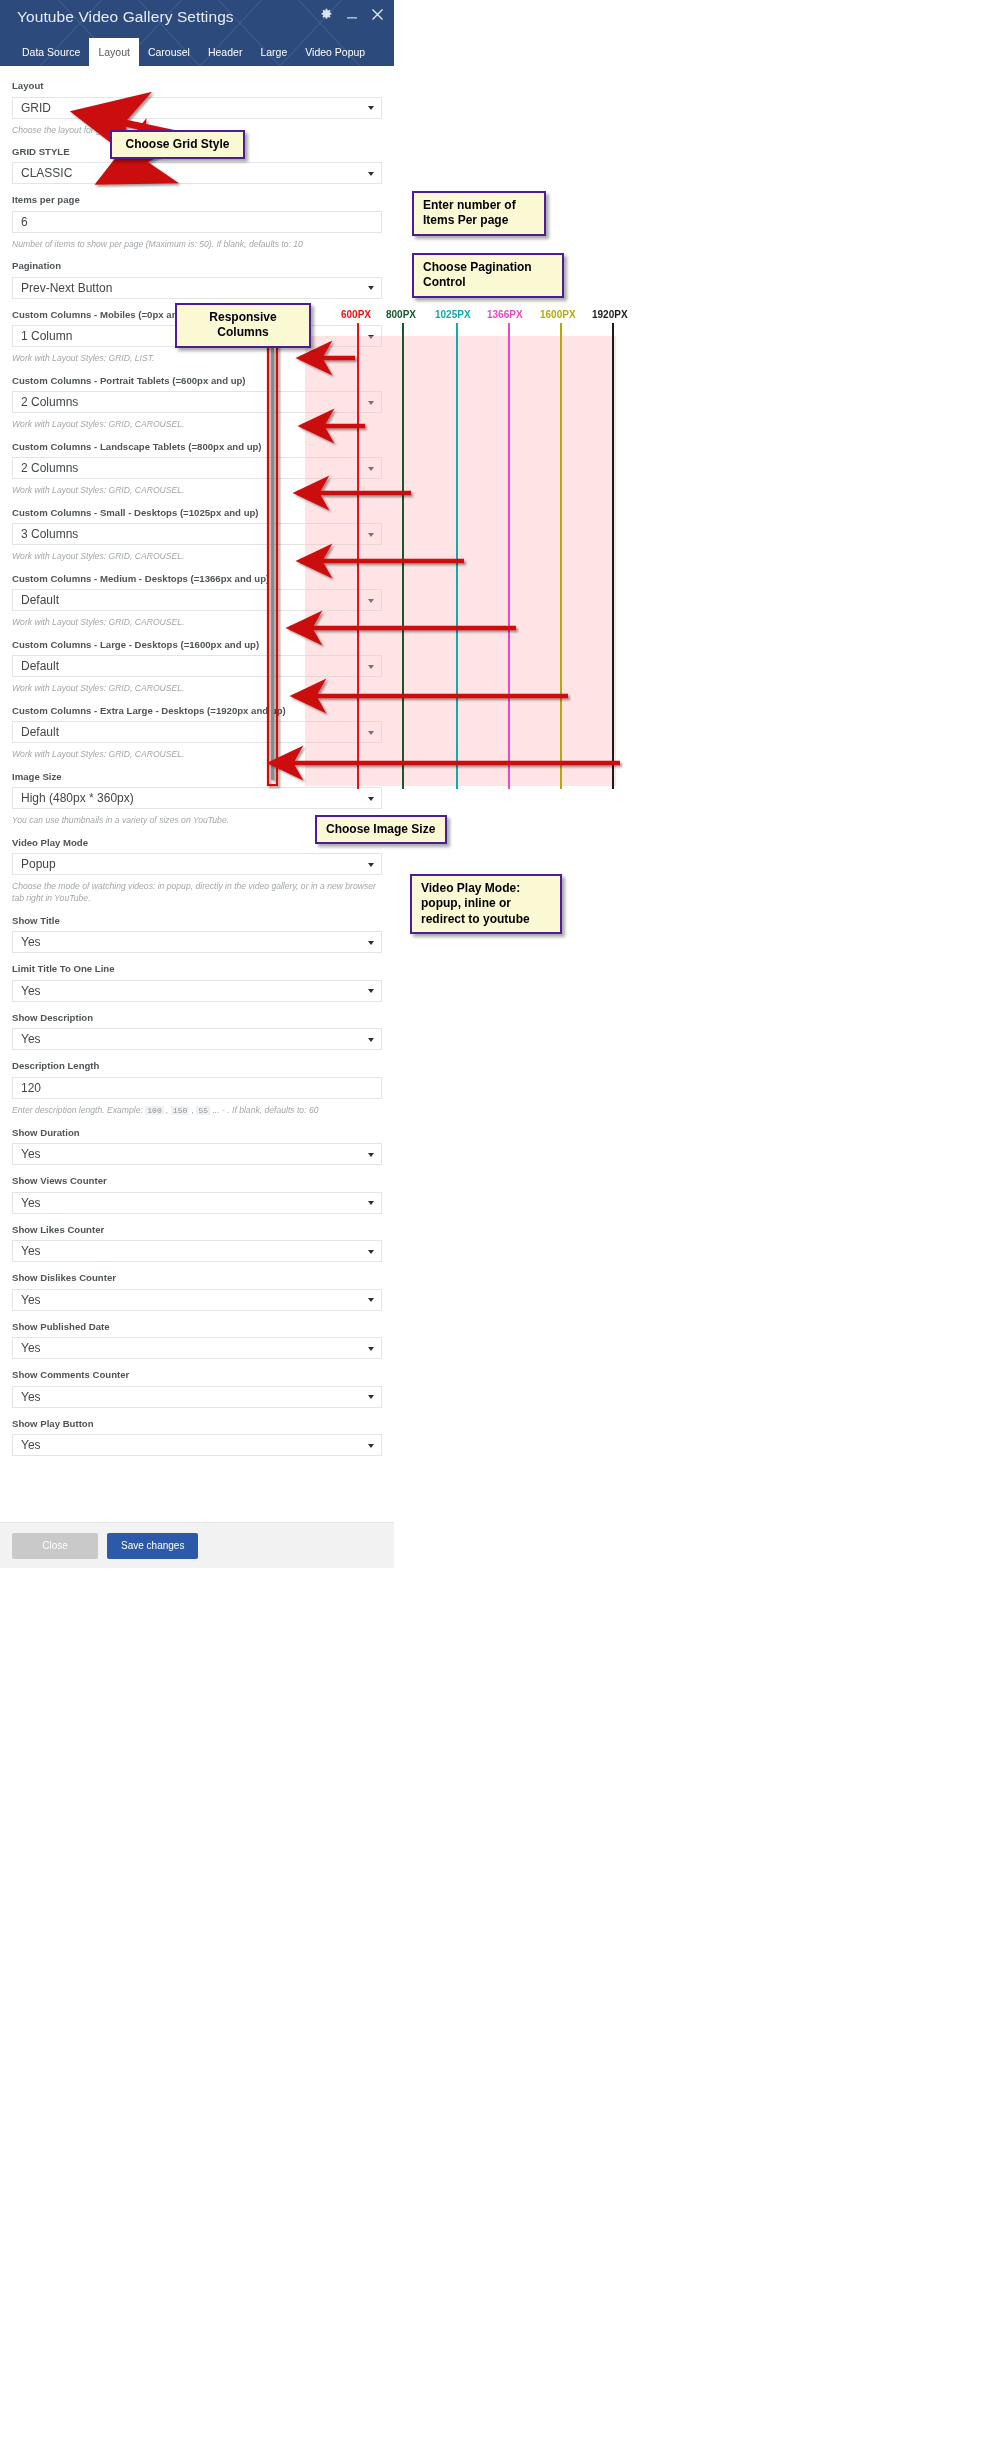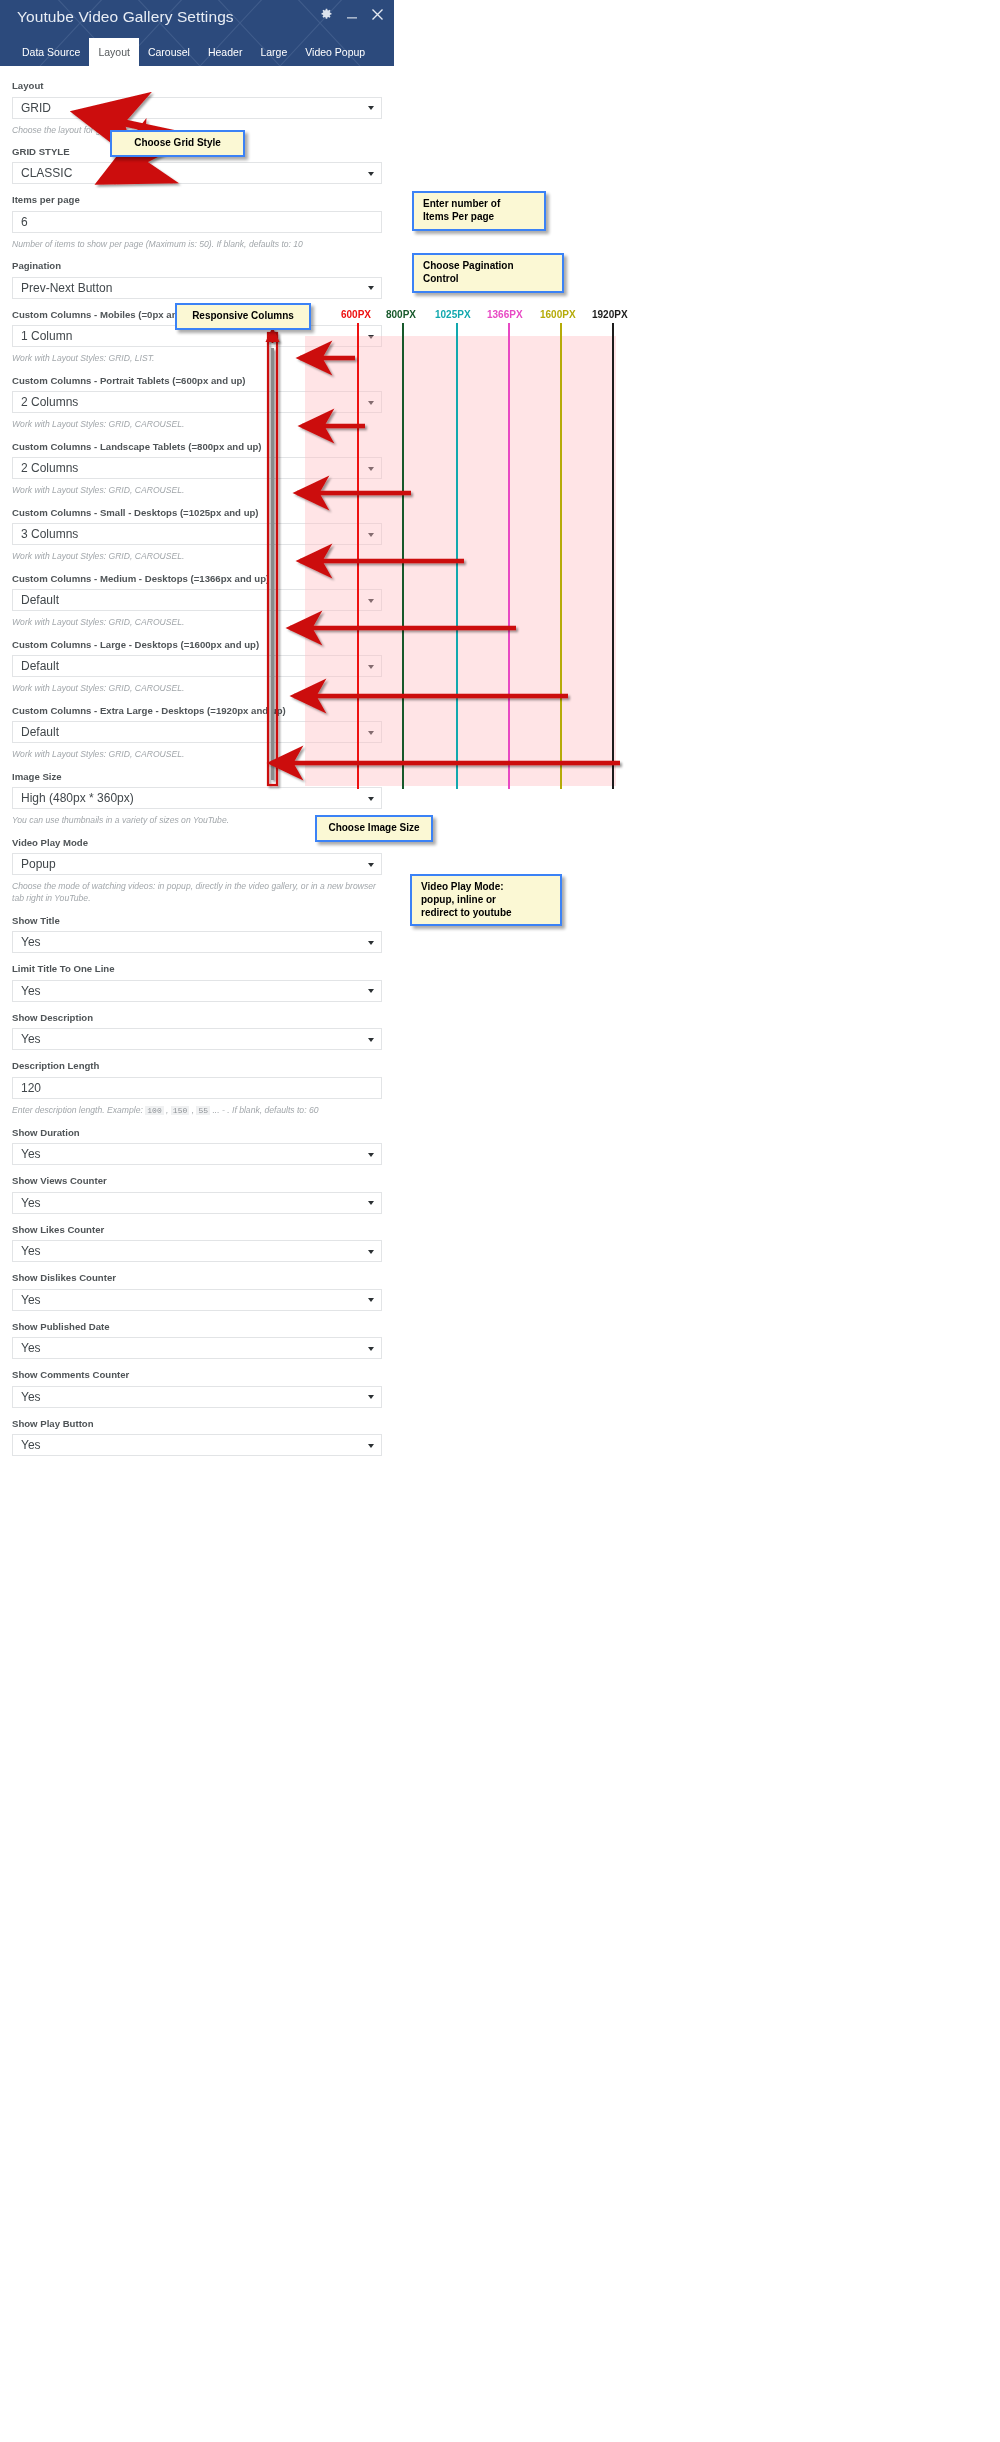--- a/index.html
+++ b/index.html
@@ -120,25 +120,25 @@
   .btn-close { background:#c9c9c9; color:#ffffff; min-width:86px; }
   .btn-save  { background:#2c5aa8; color:#ffffff; min-width:86px; }
 
   
   #anno { position:absolute; inset:0; pointer-events:none; }
   #anno svg { position:absolute; left:0; top:0; }
 
   .callout {
     position:absolute;
     background:#fbf8d4;
-    border:2px solid #3b82f6;
+    border:2px solid #4c1d95;
     box-shadow:3px 3px 3px rgba(0,0,0,.33);
     color:#000;
     font-weight:bold;
-    font-size:10px;
+    font-size:12px;
     line-height:1.28;
     padding:5px 9px;
     white-space:pre-line;
   }
 
   .bplabel {
     position:absolute;
     font-size:10px; font-weight:bold;
     white-space:nowrap;
   }
@@ -367,20 +367,24 @@
       </div>
       <div class="field">
         <div class="flabel">Show Play Button</div>
         <div class="control sel">
           <span>Yes</span>
         </div>
         <div class="hint" style="margin: 0px 0px 10px; height: 0px;"></div>
       </div>
     </div>
 
+  <div class="footer">
+    <button class="btn btn-close">Close</button>
+    <button class="btn btn-save">Save changes</button>
+  </div>
 </div>
 
 <div id="anno">
 
   <div class="shade" style="left:305px; top:336px; width:311px; height:450px;"></div>
 
   <div class="bplabel" style="left:341px; top:309px; color:#ee1111;">600PX</div>
   <div class="bplabel" style="left:386px; top:309px; color:#17592b;">800PX</div>
   <div class="bplabel" style="left:435px; top:309px; color:#12a8ae;">1025PX</div>
   <div class="bplabel" style="left:487px; top:309px; color:#e849c4;">1366PX</div>
@@ -451,18 +455,18 @@
   <div class="callout" style="left:110px; top:130px; width:135px; text-align:center;">Choose Grid Style</div>
 
   <div class="callout" style="left:412px; top:191px; width:134px;">Enter number of
 Items Per page</div>
 
   <div class="callout" style="left:412px; top:253px; width:152px;">Choose Pagination
 Control</div>
 
   <div class="callout" style="left:175px; top:303px; width:136px; text-align:center;">Responsive Columns</div>
 
-  <div class="callout" style="left:315px; top:815px; width:118px; text-align:center;">Choose Image Size</div>
+  <div class="callout" style="left:315px; top:815px; width:132px; text-align:left;">Choose Image Size</div>
 
   <div class="callout" style="left:410px; top:874px; width:152px;">Video Play Mode:
 popup, inline or
 redirect to youtube</div>
 </div>
 
 </body></html>

